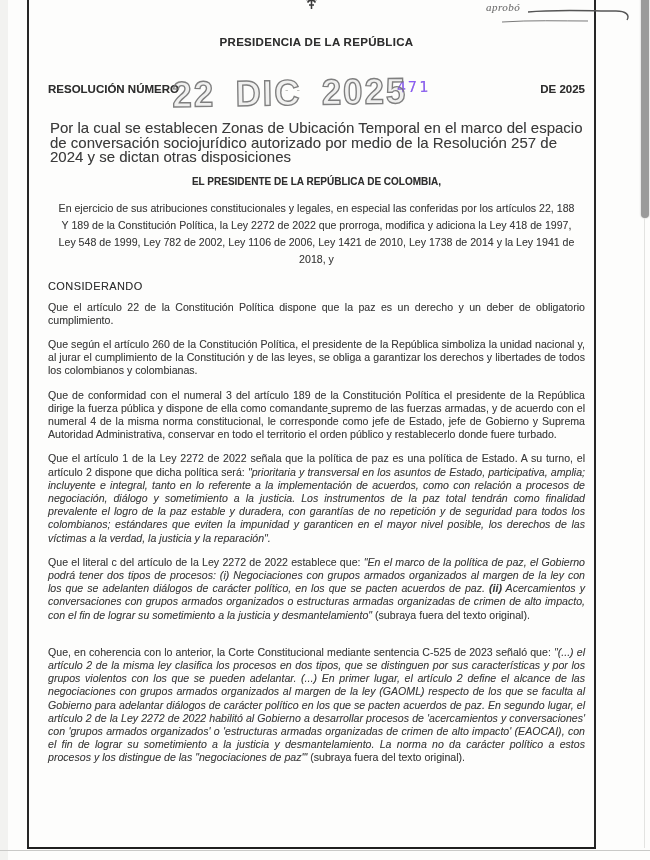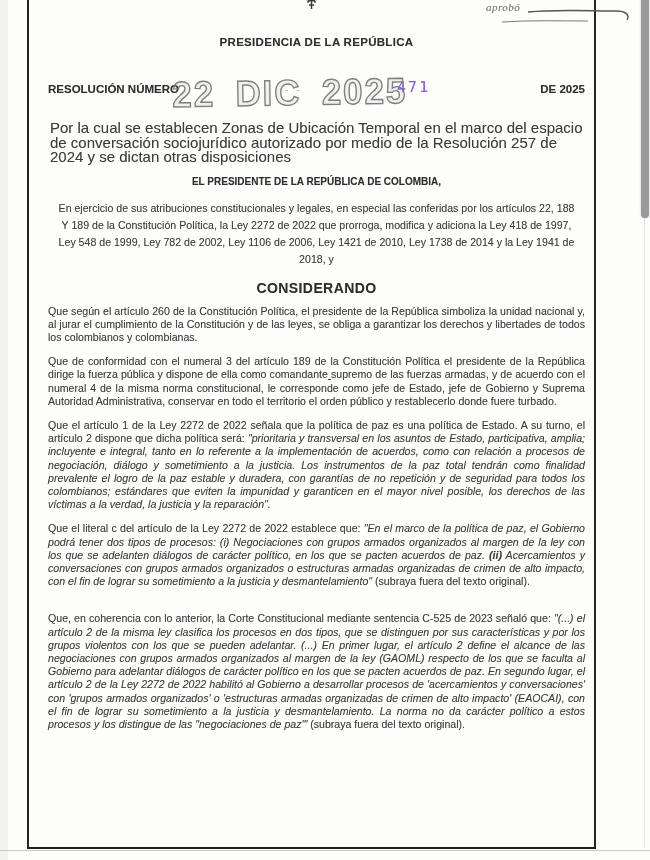--- a/index.html
+++ b/index.html
@@ -42,21 +42,21 @@
     font-weight:700;font-size:36px;letter-spacing:2px;word-spacing:9px;white-space:nowrap;
     color:#8d8d8d;opacity:.92;transform:rotate(-1deg) scaleX(.97);transform-origin:left top;
     text-shadow:none;
   }
   @supports (-webkit-text-stroke:1px black){
     .date-stamp{color:rgba(130,130,130,0.12);-webkit-text-stroke:1.4px #757575;}
   }
   .subject{margin-top:24px;text-align:left;font-size:15px;line-height:14.5px;padding:0 2px;}
   .issuer{margin-top:11px;text-align:center;font-weight:bold;font-size:10px;color:#2e2e2e;}
   .preamble{margin-top:13px;text-align:center;font-size:10.6px;line-height:17px;padding:0 10px;}
-  .considering{margin-top:12px;text-align:center;font-weight:bold;font-size:14px;letter-spacing:0.4px;color:#2e2e2e;}
+  .considering{margin-top:12px;font-weight:normal;font-size:11px;letter-spacing:0.4px;color:#2e2e2e;}
   .paragraphs{margin-top:9px;}
   .paragraphs p{margin:0 0 11px;text-align:justify;font-size:10.6px;line-height:13.2px;}
   .paragraphs p.gap-lg{margin-bottom:24px;}
   .run-n{}
   .run-i{font-style:italic;}
   .run-u{text-decoration:underline;}
   .run-iu{font-style:italic;}
   .run-bi{font-style:italic;font-weight:bold;}
 </style>
 </head>
@@ -101,20 +101,21 @@
 
     <div class="subject">Por la cual se establecen Zonas de Ubicación Temporal en el marco del espacio de conversación sociojurídico autorizado por medio de la Resolución 257 de 2024 y se dictan otras disposiciones</div>
 
     <div class="issuer">EL PRESIDENTE DE LA REPÚBLICA DE COLOMBIA,</div>
 
     <div class="preamble">En ejercicio de sus atribuciones constitucionales y legales, en especial las conferidas por los artículos 22, 188 Y 189 de la Constitución Política, la Ley 2272 de 2022 que prorroga, modifica y adiciona la Ley 418 de 1997, Ley 548 de 1999, Ley 782 de 2002, Ley 1106 de 2006, Ley 1421 de 2010, Ley 1738 de 2014 y la Ley 1941 de 2018, y</div>
 
     <div class="considering">CONSIDERANDO</div>
 
     <div class="paragraphs">
+      <p><span class="run-n">Que el artículo 22 de la Constitución Política dispone que la paz es un derecho y un deber de obligatorio cumplimiento.</span></p>
       <p><span class="run-n">Que según el artículo 260 de la Constitución Política, el presidente de la República simboliza la unidad nacional y, al jurar el cumplimiento de la Constitución y de las leyes, se obliga a garantizar los derechos y libertades de todos los colombianos y colombianas.</span></p>
       <p><span class="run-n">Que de conformidad con el numeral 3 del artículo 189 de la Constitución Política el presidente de la República dirige la fuerza pública y dispone de ella como comandante</span><span class="run-u"> </span><span class="run-n">supremo de las fuerzas armadas, y de acuerdo con el numeral 4 de la misma norma constitucional, le corresponde como jefe de Estado, jefe de Gobierno y Suprema Autoridad Administrativa, conservar en todo el territorio el orden público y restablecerlo donde fuere turbado.</span></p>
       <p><span class="run-n">Que el artículo 1 de la Ley 2272 de 2022 señala que la política de paz es una política de Estado. A su turno, el artículo 2 dispone que dicha política será: </span><span class="run-i">"prioritaria y transversal en los asuntos de Estado, participativa, amplia; incluyente e integral, tanto en lo referente a la implementación de acuerdos, como con relación a procesos de negociación, diálogo y sometimiento a la justicia. Los instrumentos de la paz total tendrán como finalidad prevalente el logro de la paz estable y duradera, con garantías de no repetición y de seguridad para todos los colombianos; estándares que eviten la impunidad y garanticen en el mayor nivel posible, los derechos de las víctimas a la verdad, la justicia y la reparación".</span></p>
       <p class="gap-lg"><span class="run-n">Que el literal c del artículo de la Ley 2272 de 2022 establece que: </span><span class="run-i">"En el marco de la política de paz, el Gobierno podrá tener dos tipos de procesos: (i) Negociaciones con grupos armados organizados al margen de la ley con los que se adelanten diálogos de carácter político, en los que se pacten acuerdos de paz. </span><span class="run-bi">(ii)</span><span class="run-i"> Acercamientos y conversaciones con </span><span class="run-iu">grupos armados organizados</span><span class="run-i"> o estructuras armadas organizadas de crimen de alto impacto, con el fin de lograr su sometimiento a la justicia y desmantelamiento"</span><span class="run-n"> (subraya fuera del texto original).</span></p>
       <p><span class="run-n">Que, en coherencia con lo anterior, la Corte Constitucional mediante sentencia C-525 de 2023 señaló que: </span><span class="run-i">"(...) el artículo 2 de la misma ley clasifica los procesos en dos tipos, que se distinguen por sus características y por los grupos violentos con los que se pueden adelantar. (...) En primer lugar, el artículo 2 define el alcance de las negociaciones con grupos armados organizados al margen de la ley (GAOML) respecto de los que se faculta al Gobierno para adelantar diálogos de carácter político en los que se pacten acuerdos de paz. En segundo lugar, el artículo 2 de la Ley 2272 de 2022 habilitó al Gobierno a desarrollar procesos de 'acercamientos y conversaciones' con '</span><span class="run-iu">grupos armados organizados</span><span class="run-i">' o 'estructuras armadas organizadas de crimen de alto impacto' (EAOCAI), con el fin de lograr su sometimiento a la justicia y desmantelamiento. La norma no da carácter político a estos procesos y los distingue de las "negociaciones de paz'"</span><span class="run-n"> (subraya fuera del texto original).</span></p>
     </div>
 
   </div>
 </div>
 

